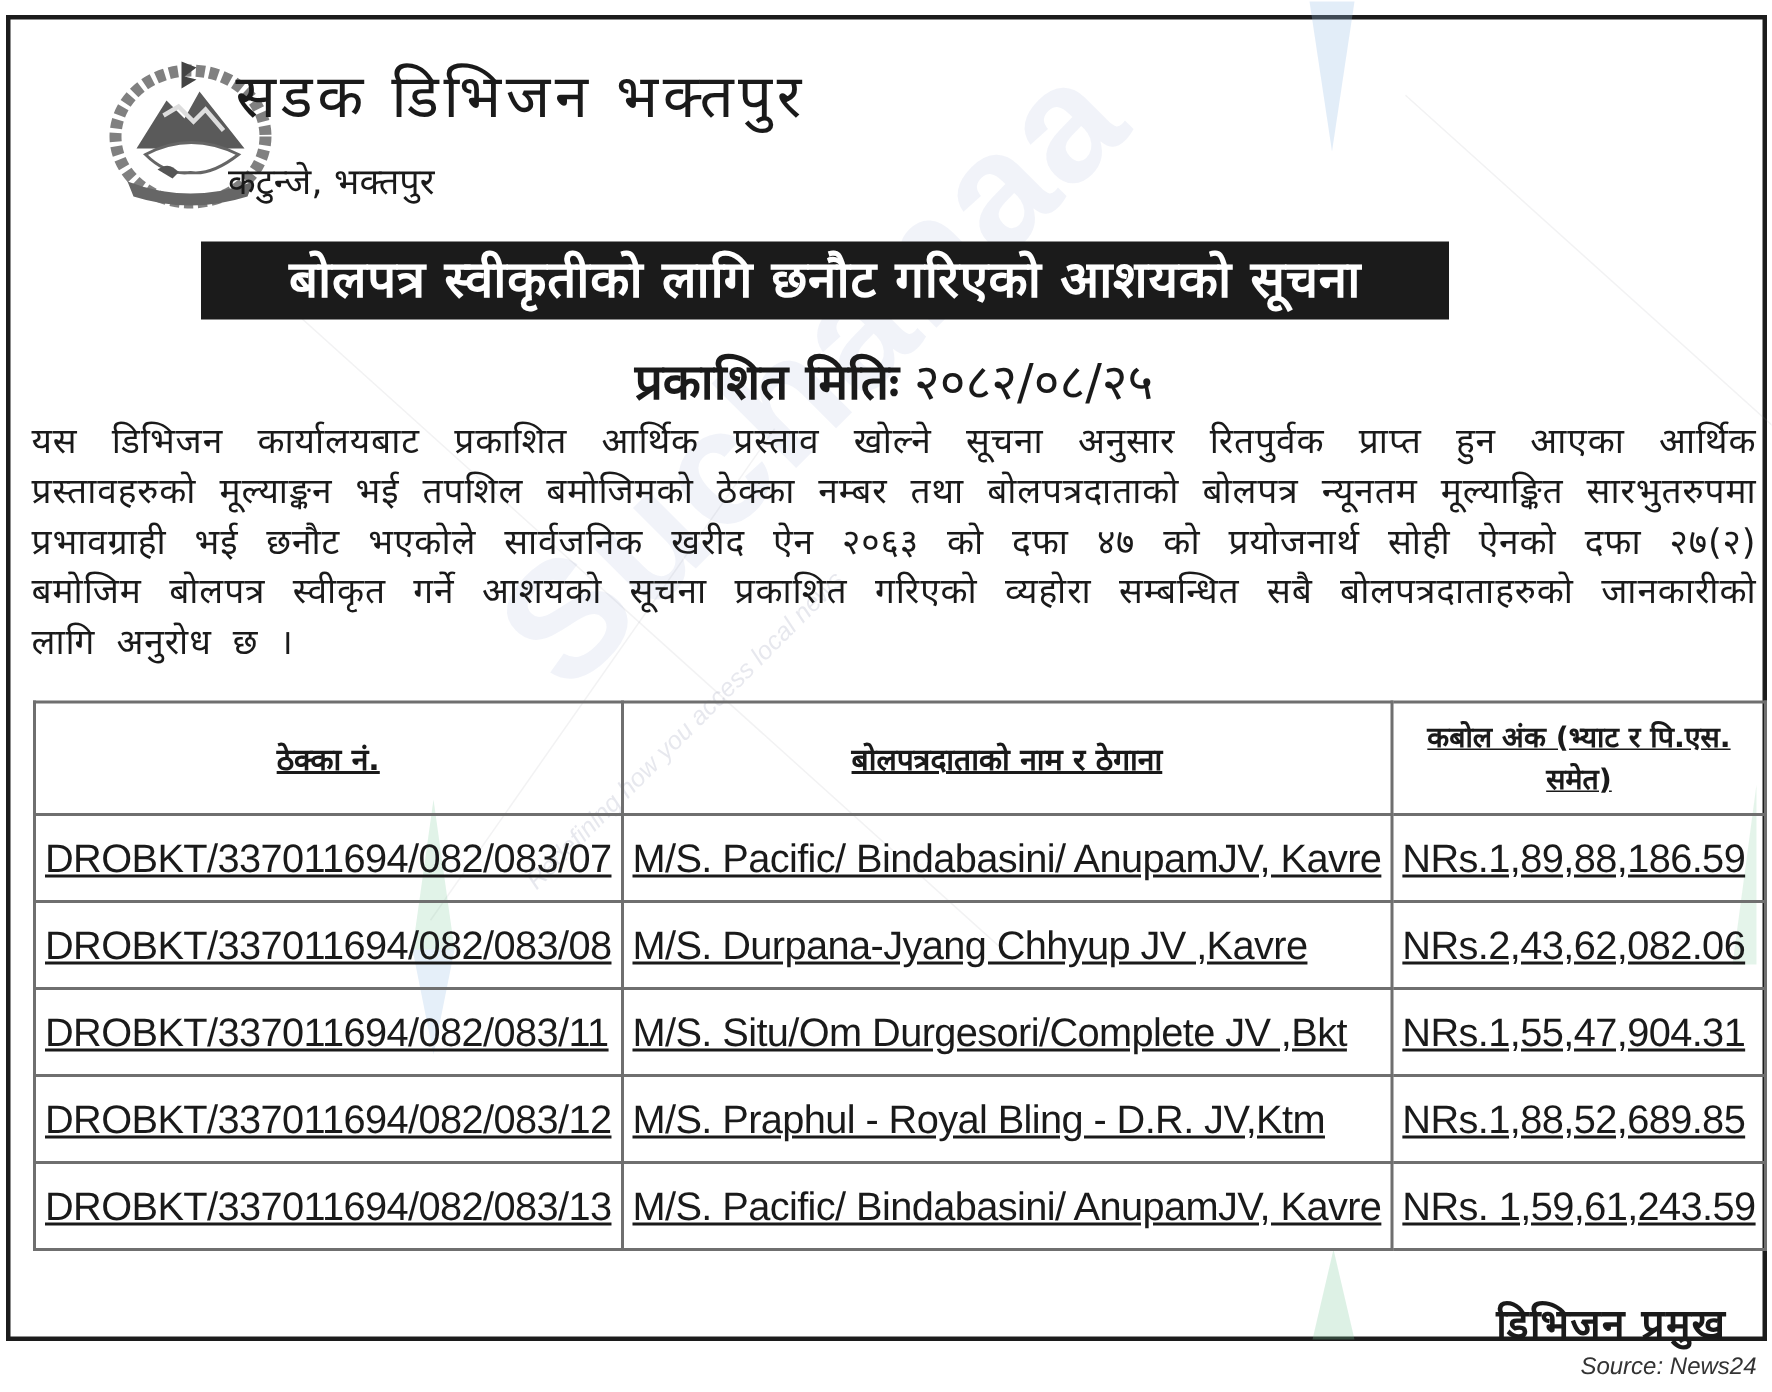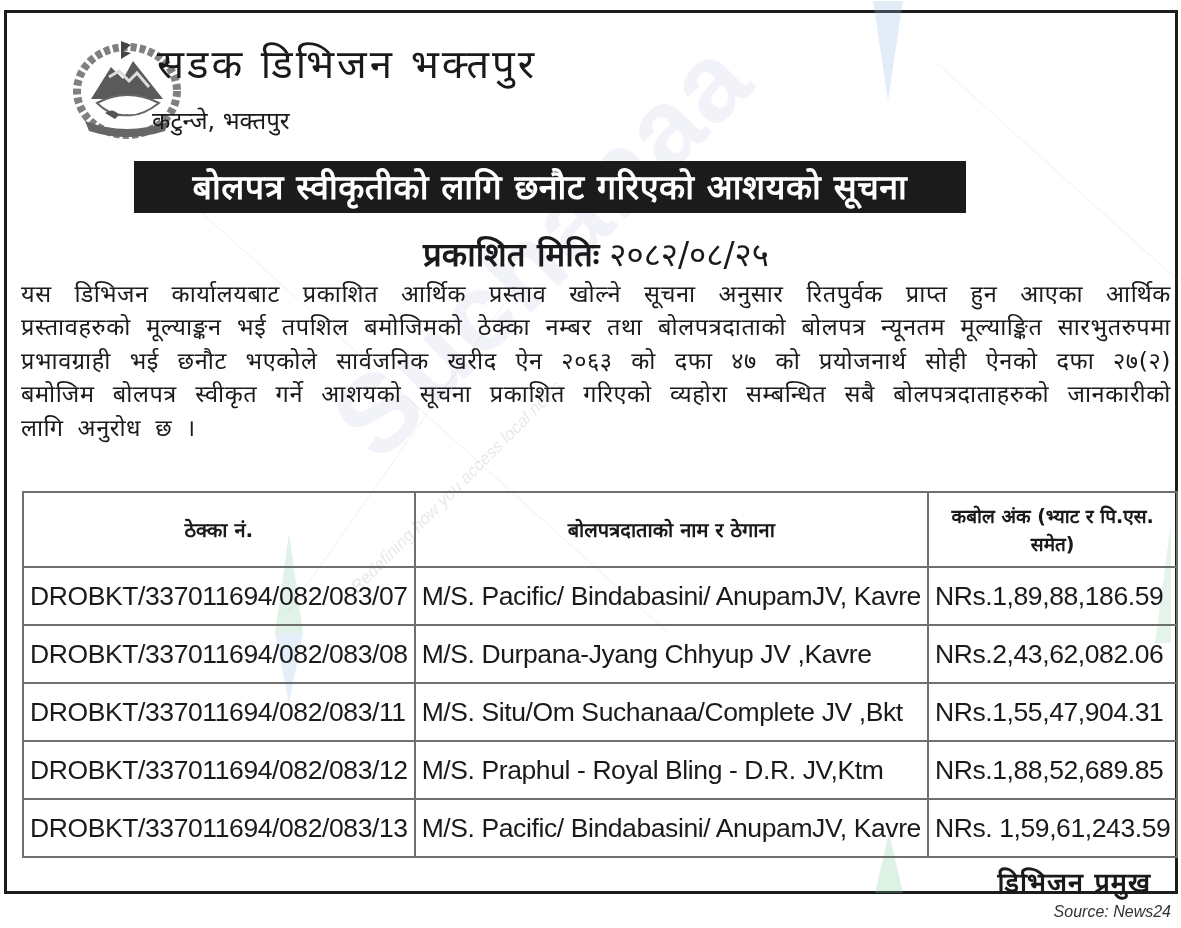--- a/index.html
+++ b/index.html
@@ -50,22 +50,22 @@
   }
   .pub-date .val { font-weight: normal; margin-left: 10px; }
 
   .body-text {
     position: absolute; left: 14px; top: 265px; width: 1150px;
     font-size: 23.5px; line-height: 33.4px; text-align: justify; text-align-last: left;
     letter-spacing: 0.6px; word-spacing: 6px; color: #1a1a1a;
   }
 
   table.bids {
-    position: absolute; left: 15px; top: 478px; width: 1153px;
-    border-collapse: collapse; border: 2px solid #ef4444;
+    position: absolute; left: 15px; top: 454px; width: 1153px;
+    border-collapse: collapse; border: 2px solid #ef4444; text-decoration: underline;
   }
   table.bids th, table.bids td { border: 2px solid #6f6f6f; }
   table.bids th {
     height: 75px; font-weight: bold; font-size: 20px; text-align: center; color: #1a1a1a;
   }
   table.bids th.c3 { font-size: 19px; line-height: 28px; padding: 2px 6px; }
   table.bids td {
     height: 58px; font-family: "Liberation Sans", sans-serif; font-size: 26.5px;
     padding: 0 6px; white-space: nowrap; color: #1a1a1a; letter-spacing: -0.4px;
   }
@@ -142,21 +142,21 @@
         <td>M/S. Pacific/ Bindabasini/ AnupamJV, Kavre</td>
         <td>NRs.1,89,88,186.59</td>
       </tr>
       <tr>
         <td>DROBKT/337011694/082/083/08</td>
         <td>M/S. Durpana-Jyang Chhyup JV ,Kavre</td>
         <td>NRs.2,43,62,082.06</td>
       </tr>
       <tr>
         <td>DROBKT/337011694/082/083/11</td>
-        <td>M/S. Situ/Om Suchanaa/Complete JV ,Bkt</td>
+        <td>M/S. Situ/Om Durgesori/Complete JV ,Bkt</td>
         <td>NRs.1,55,47,904.31</td>
       </tr>
       <tr>
         <td>DROBKT/337011694/082/083/12</td>
         <td>M/S. Praphul - Royal Bling - D.R. JV,Ktm</td>
         <td>NRs.1,88,52,689.85</td>
       </tr>
       <tr>
         <td>DROBKT/337011694/082/083/13</td>
         <td>M/S. Pacific/ Bindabasini/ AnupamJV, Kavre</td>

